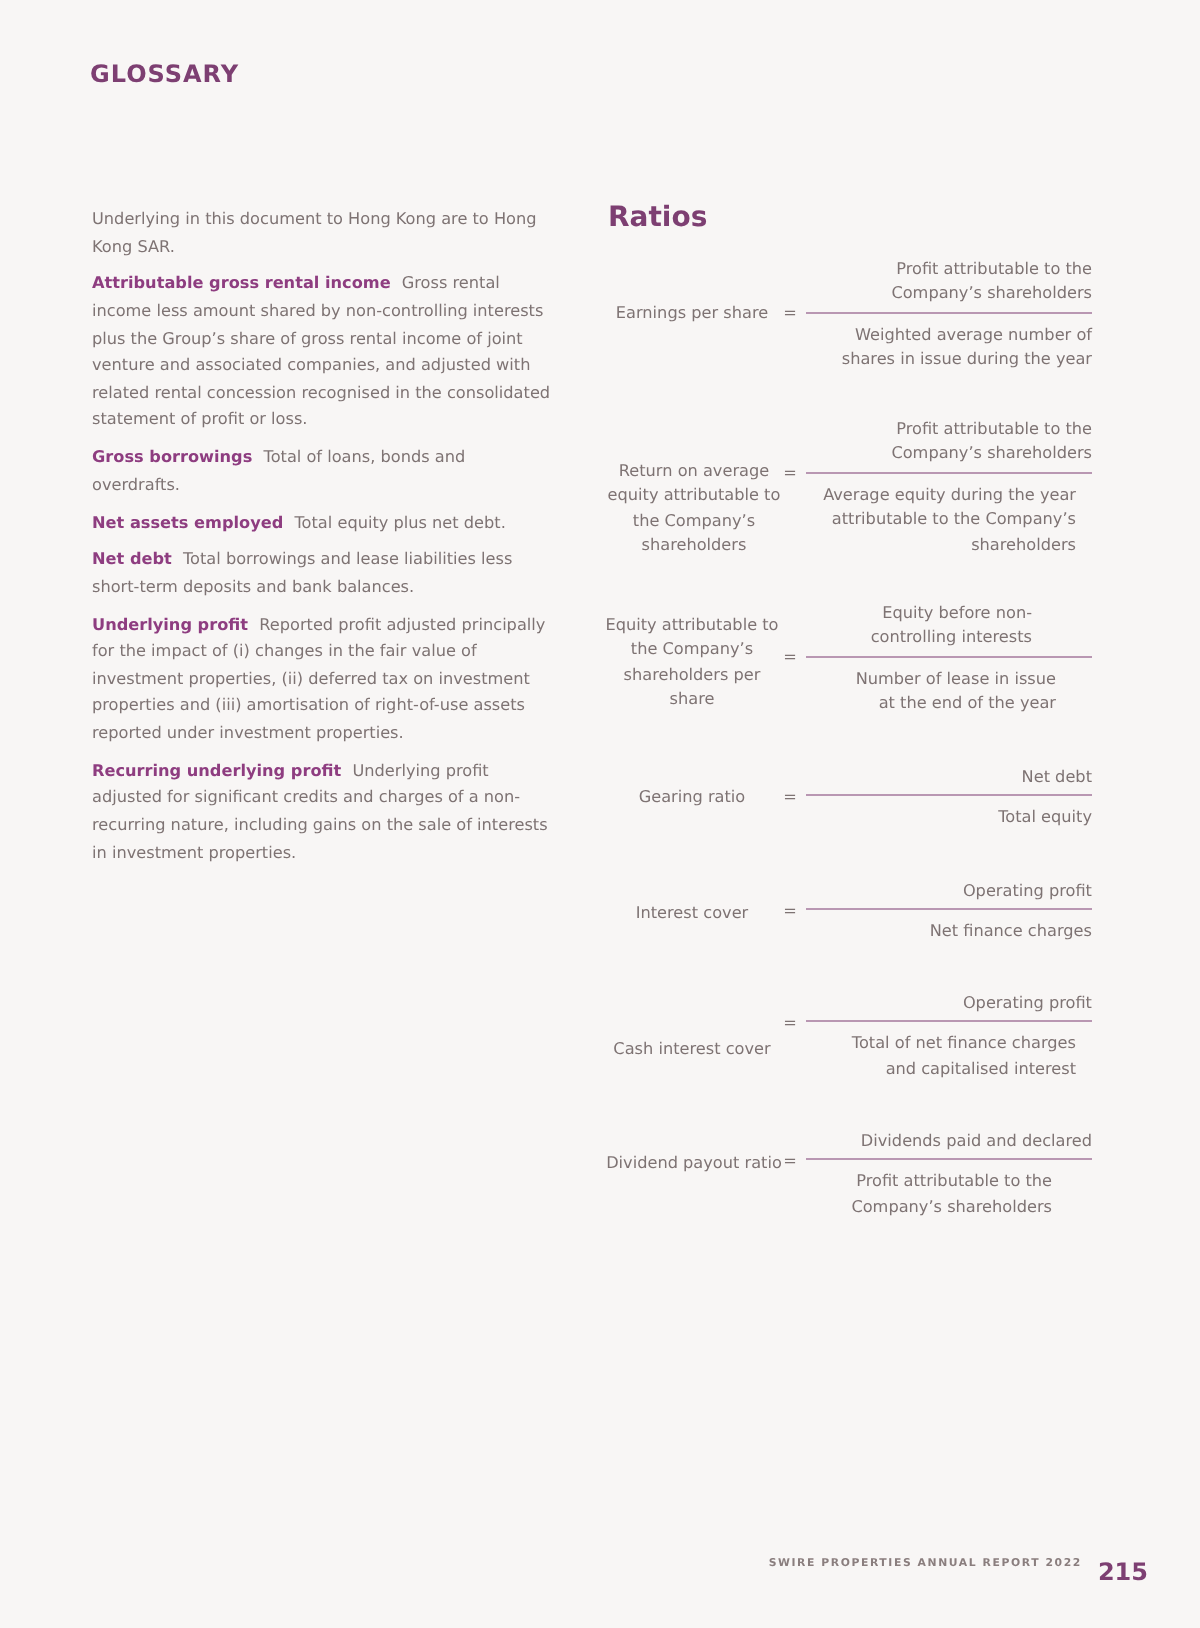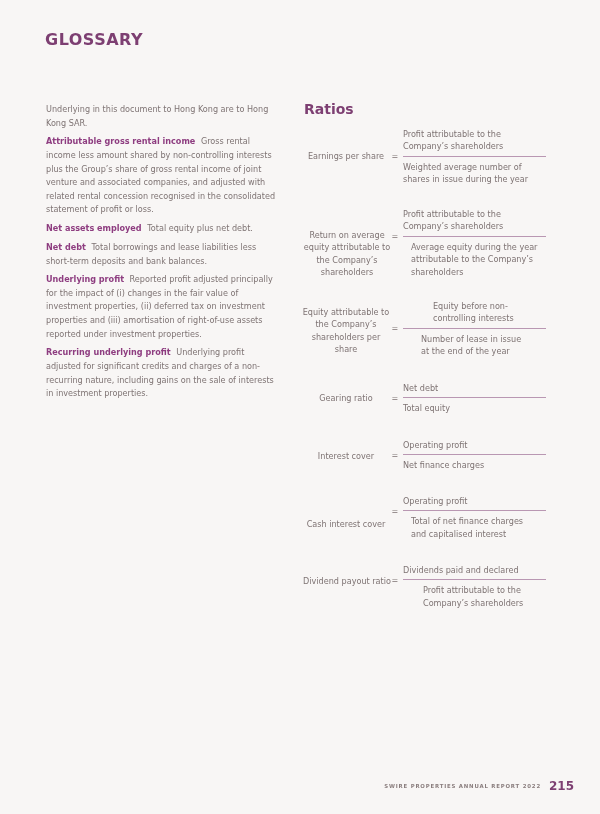--- a/index.html
+++ b/index.html
@@ -12,21 +12,21 @@
       background: #f8f6f5;
       position: relative;
       overflow: hidden;
       font-family: "DejaVu Sans", "Liberation Sans", sans-serif;
       color: #7a6e6e;
     }
     .title {
       position: absolute;
       left: 45px;
       top: 30px;
-      font-size: 16px;
+      font-size: 12px;
       font-weight: bold;
       letter-spacing: 0.5px;
       color: #7d3f72;
       margin: 0;
     }
     .left-col {
       position: absolute;
       left: 46px;
       top: 103px;
       width: 232px;
@@ -70,33 +70,33 @@
       left: 94px;
       width: 10px;
       text-align: center;
     }
     .ratio .frac {
       position: absolute;
       left: 107px;
       width: 143px;
     }
     .ratio .num, .ratio .den {
-      text-align: left;
+      text-align: right;
     }
     .ratio .bar {
       height: 1px;
       background: #b997b2;
       margin: 3px 0 4px 0;
     }
     .footer {
       position: absolute;
       right: 26px;
       top: 779px;
       display: flex;
-      align-items: center;
+      align-items: flex-start;
       gap: 8px;
     }
     .footer .report {
       font-size: 5.4px;
       letter-spacing: 0.8px;
       color: #8a7e7e;
       font-weight: bold;
     }
     .footer .page {
       font-size: 12px;
@@ -110,20 +110,24 @@
 <h1 class="title">GLOSSARY</h1>
 
 <div class="left-col">
   <p>Underlying in this document to Hong Kong are to Hong Kong SAR.</p>
 
   <p>
     <span class="term">Attributable gross rental income</span>
     <span>Gross rental income less amount shared by non-controlling interests plus the Group’s share of gross rental income of joint venture and associated companies, and adjusted with related rental concession recognised in the consolidated statement of profit or loss.</span>
   </p>
   <p>
+    <span class="term">Gross borrowings</span>
+    <span>Total of loans, bonds and overdrafts.</span>
+  </p>
+  <p>
     <span class="term">Net assets employed</span>
     <span>Total equity plus net debt.</span>
   </p>
   <p>
     <span class="term">Net debt</span>
     <span>Total borrowings and lease liabilities less short-term deposits and bank balances.</span>
   </p>
   <p>
     <span class="term">Underlying profit</span>
     <span>Reported profit adjusted principally for the impact of (i) changes in the fair value of investment properties, (ii) deferred tax on investment properties and (iii) amortisation of right-of-use assets reported under investment properties.</span>

